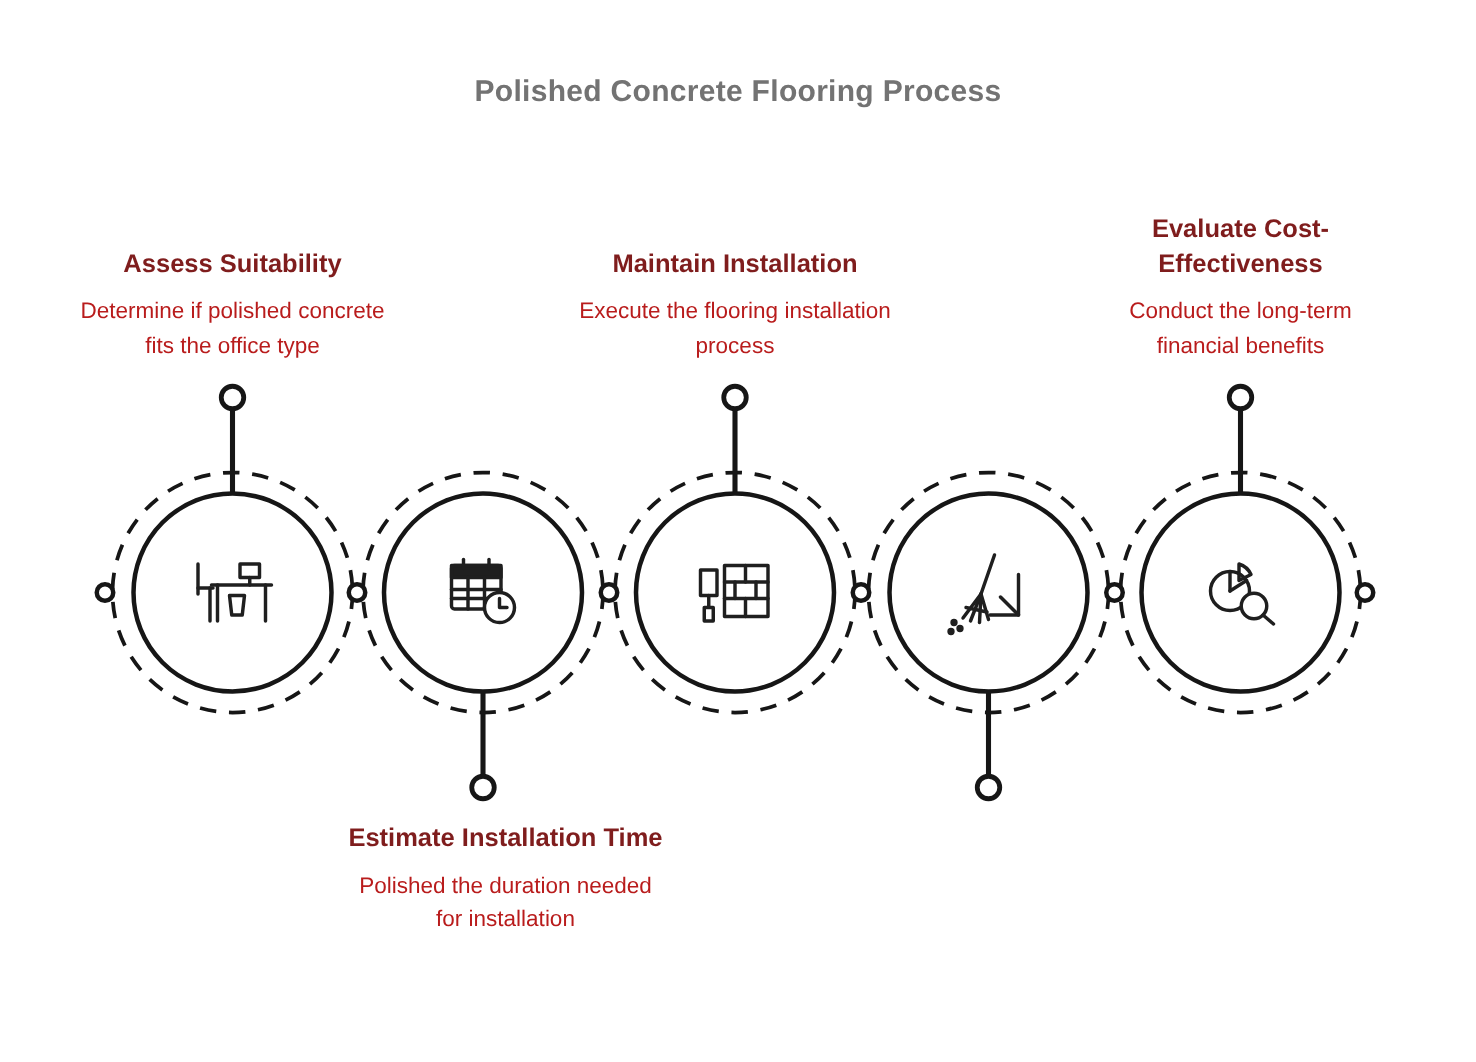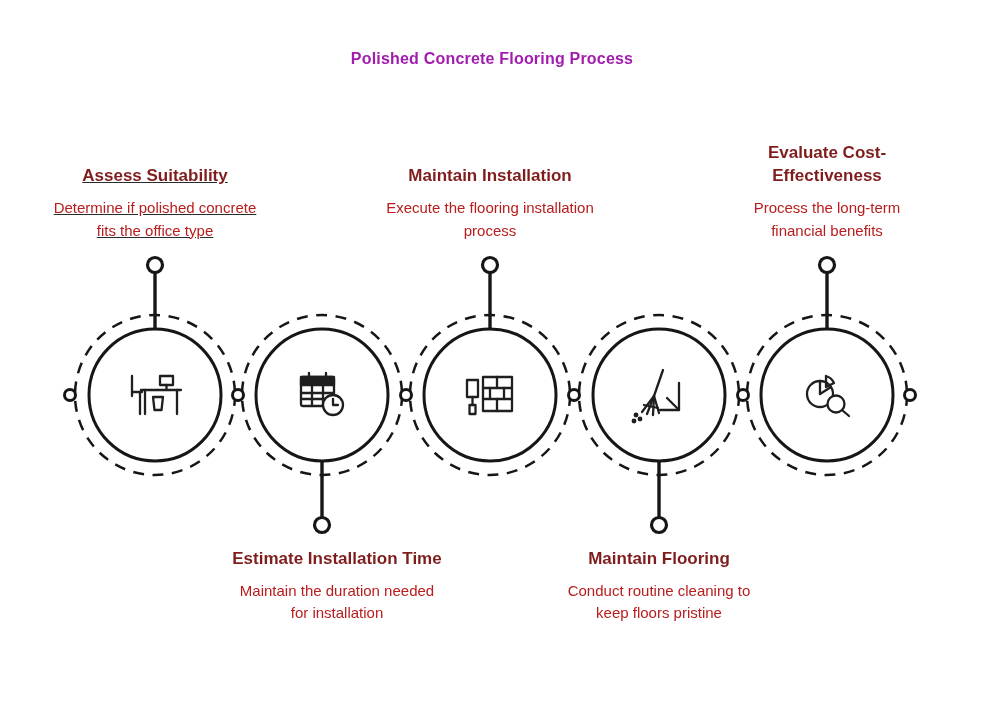--- a/index.html
+++ b/index.html
@@ -2,35 +2,35 @@
 <html><head>
 <meta charset="utf-8">
 <style>
   html,body{margin:0;padding:0;background:#ffffff;}
   .canvas{
     position:relative;width:984px;height:708px;background:#ffffff;
     font-family:"Liberation Sans",sans-serif;color:#2b2b2b;overflow:hidden;
   }
   .title{
     position:absolute;top:50px;left:0;width:100%;margin:0;
-    text-align:center;font-size:16px;font-weight:700;letter-spacing:.2px;color:#a21caf;
+    text-align:center;font-size:20px;font-weight:700;letter-spacing:.2px;color:#737373;
   }
   .svg-layer{position:absolute;left:0;top:0;width:984px;height:708px;}
   .icon-box{position:absolute;width:64px;height:64px;top:363px;}
   .step-text-top{
     position:absolute;top:128px;height:114px;width:260px;
     display:flex;flex-direction:column;justify-content:flex-end;align-items:center;
     text-align:center;
   }
   .step-text-bottom{position:absolute;top:548px;width:260px;text-align:center;}
   .step-heading{font-size:17px;font-weight:700;margin:0 auto 9px;color:#7f1d1d;line-height:1.35;}
   .step-desc{font-size:15px;line-height:1.5;margin:0 auto;font-weight:400;color:#b91c1c;}
   .hw200{max-width:200px;} .hw210{max-width:210px;}
   .dw205{max-width:205px;} .dw230{max-width:230px;} .dw190{max-width:190px;}
-  .t1{left:25px;text-decoration:underline;} .t2{left:207px;} .t3{left:360px;} .t4{left:529px;} .t5{left:697px;}
+  .t1{left:25px;} .t2{left:207px;} .t3{left:360px;} .t4{left:529px;} .t5{left:697px;}
   .i1{left:123px;} .i2{left:290px;} .i3{left:458px;} .i4{left:627px;} .i5{left:795px;}
 </style>
 </head>
 <body>
 
 <div class="canvas">
 
   <h1 class="title">Polished Concrete Flooring Process</h1>
 
   <svg class="svg-layer" viewBox="0 0 984 708">
@@ -159,26 +159,22 @@
     <p class="step-desc dw205">Determine if polished concrete fits the office type</p>
   </div>
 
   <div class="step-text-top t3">
     <h2 class="step-heading">Maintain Installation</h2>
     <p class="step-desc dw230">Execute the flooring installation process</p>
   </div>
 
   <div class="step-text-top t5">
     <h2 class="step-heading hw200">Evaluate Cost-Effectiveness</h2>
-    <p class="step-desc dw205">Process the long-term financial benefits</p>
+    <p class="step-desc dw205">Conduct the long-term financial benefits</p>
   </div>
 
   <div class="step-text-bottom t2">
     <h2 class="step-heading hw210">Estimate Installation Time</h2>
-    <p class="step-desc dw205">Maintain the duration needed for installation</p>
+    <p class="step-desc dw205">Polished the duration needed for installation</p>
   </div>
 
-  <div class="step-text-bottom t4">
-    <h2 class="step-heading">Maintain Flooring</h2>
-    <p class="step-desc dw190">Conduct routine cleaning to keep floors pristine</p>
-  </div>
 
 </div>
 
 </body></html>

